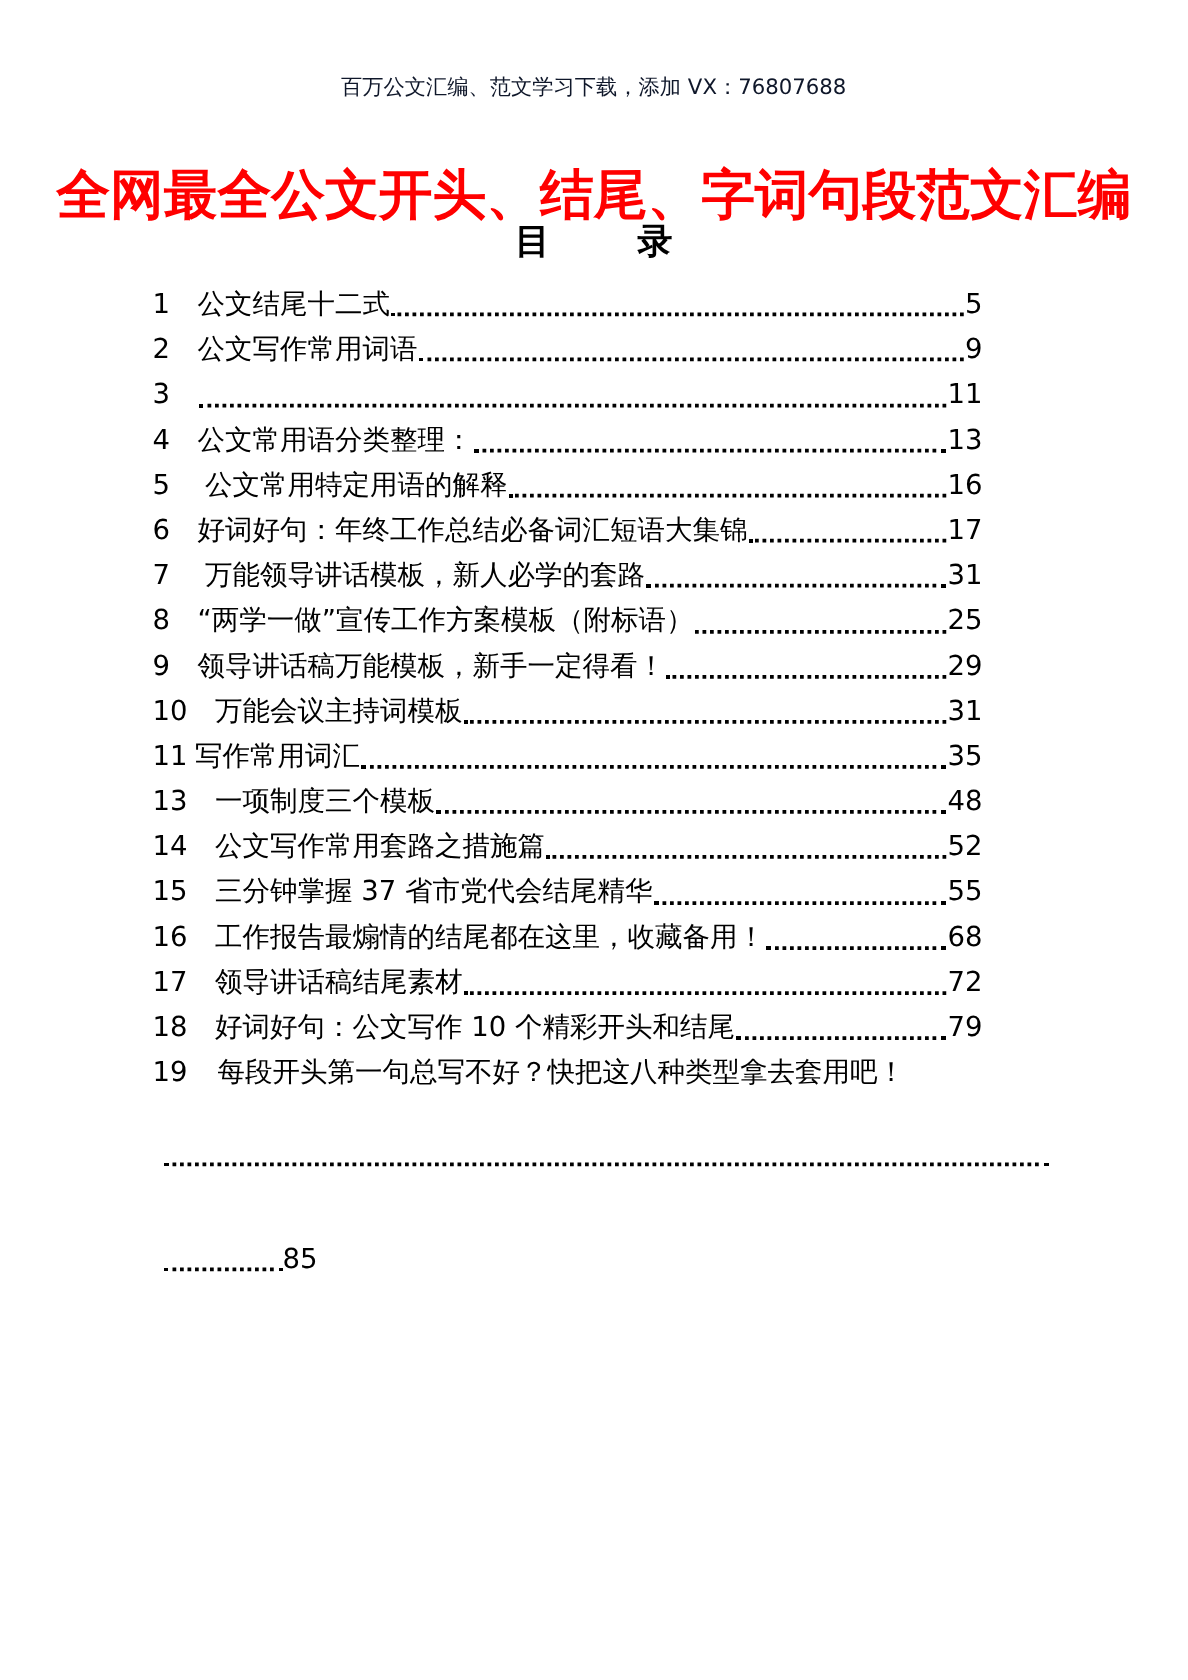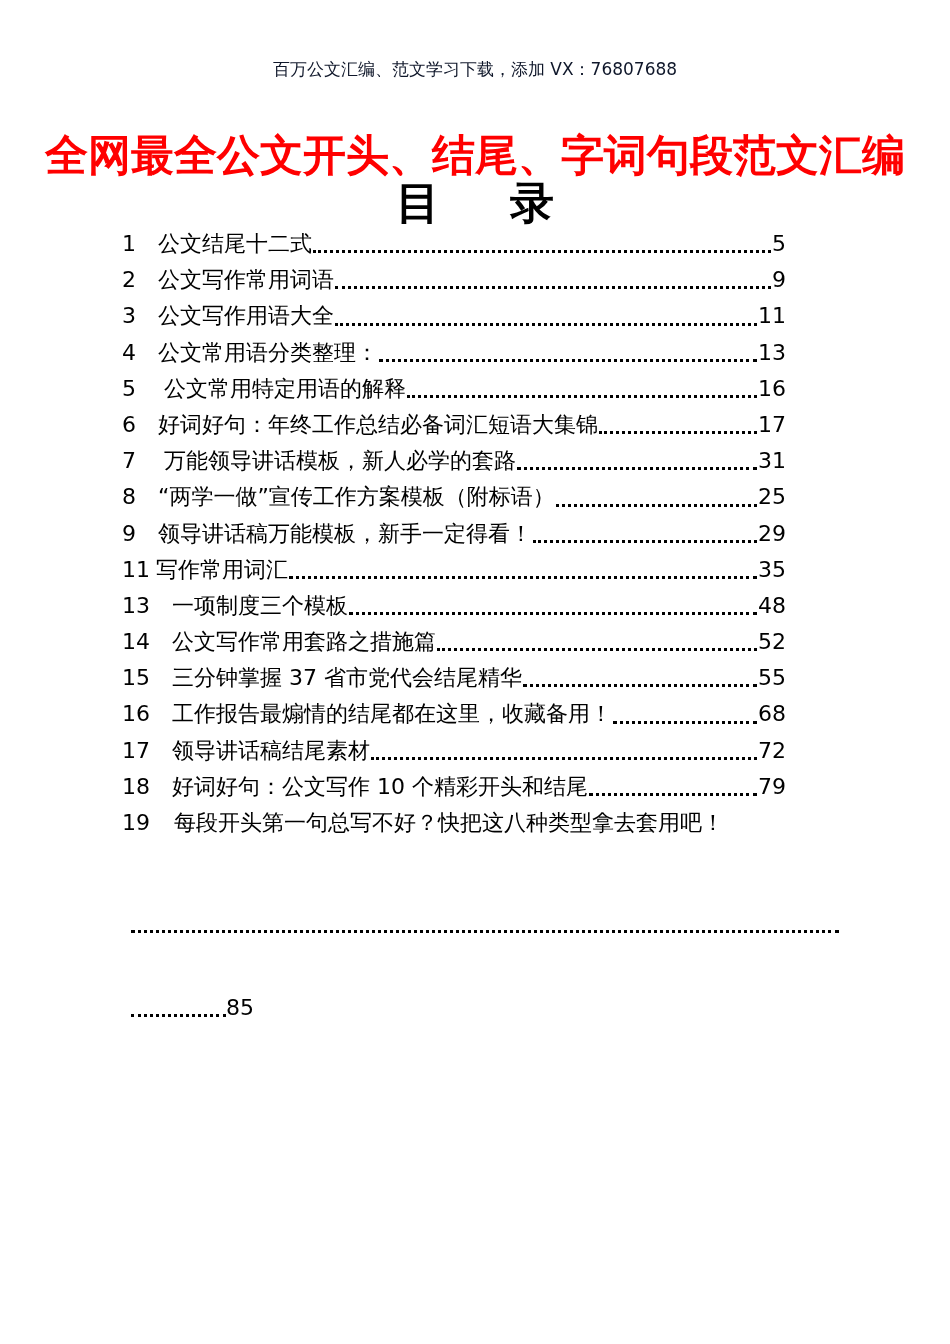--- a/index.html
+++ b/index.html
@@ -10,21 +10,21 @@
   .watermark {
     position: absolute; top: 58px; left: 0; width: 950px; text-align: center;
     font-size: 17px; color: #0f172a; letter-spacing: 0px;
   }
   .main-title {
     position: absolute; top: 127px; left: 0; width: 950px; text-align: center;
     font-size: 43px; font-weight: bold; color: #ff0000; letter-spacing: 0px;
   }
   .toc-heading {
     position: absolute; top: 174px; left: 0; width: 950px; text-align: center;
-    font-family: "DejaVu Serif", serif; font-size: 44px; font-weight: bold; color: #000;
+    font-family: "DejaVu Serif", serif; font-size: 28px; font-weight: bold; color: #000;
     letter-spacing: 0;
   }
   .toc-heading span.gap { display: inline-block; width: 70px; }
   .toc {
     position: absolute; top: 226px; left: 122px; width: 664px;
   }
   .toc-row {
     display: flex; align-items: baseline; height: 36.2px; line-height: 36px;
     font-size: 22px; white-space: nowrap;
   }
@@ -67,21 +67,20 @@
   <div class="toc-row">
       <span class="toc-num">2</span>
       <span style="width:22px;display:inline-block"></span>
       <span class="toc-title">公文写作常用词语</span>
       <span class="toc-dots"></span>
       <span class="toc-page">9</span>
     </div>
   <div class="toc-row">
       <span class="toc-num">3</span>
       <span style="width:22px;display:inline-block"></span>
-      <span class="toc-title">公文写作用语大全</span>
       <span class="toc-dots"></span>
       <span class="toc-page">11</span>
     </div>
   <div class="toc-row">
       <span class="toc-num">4</span>
       <span style="width:22px;display:inline-block"></span>
       <span class="toc-title">公文常用语分类整理：</span>
       <span class="toc-dots"></span>
       <span class="toc-page">13</span>
     </div>
@@ -112,20 +111,27 @@
       <span class="toc-title">“两学一做”宣传工作方案模板（附标语）</span>
       <span class="toc-dots"></span>
       <span class="toc-page">25</span>
     </div>
   <div class="toc-row">
       <span class="toc-num">9</span>
       <span style="width:22px;display:inline-block"></span>
       <span class="toc-title">领导讲话稿万能模板，新手一定得看！</span>
       <span class="toc-dots"></span>
       <span class="toc-page">29</span>
+    </div>
+  <div class="toc-row">
+      <span class="toc-num">10</span>
+      <span style="width:22px;display:inline-block"></span>
+      <span class="toc-title">万能会议主持词模板</span>
+      <span class="toc-dots"></span>
+      <span class="toc-page">31</span>
     </div>
   <div class="toc-row">
       <span class="toc-num">11</span>
       <span style="width:6px;display:inline-block"></span>
       <span class="toc-title">写作常用词汇</span>
       <span class="toc-dots"></span>
       <span class="toc-page">35</span>
     </div>
   <div class="toc-row">
       <span class="toc-num">13</span>

